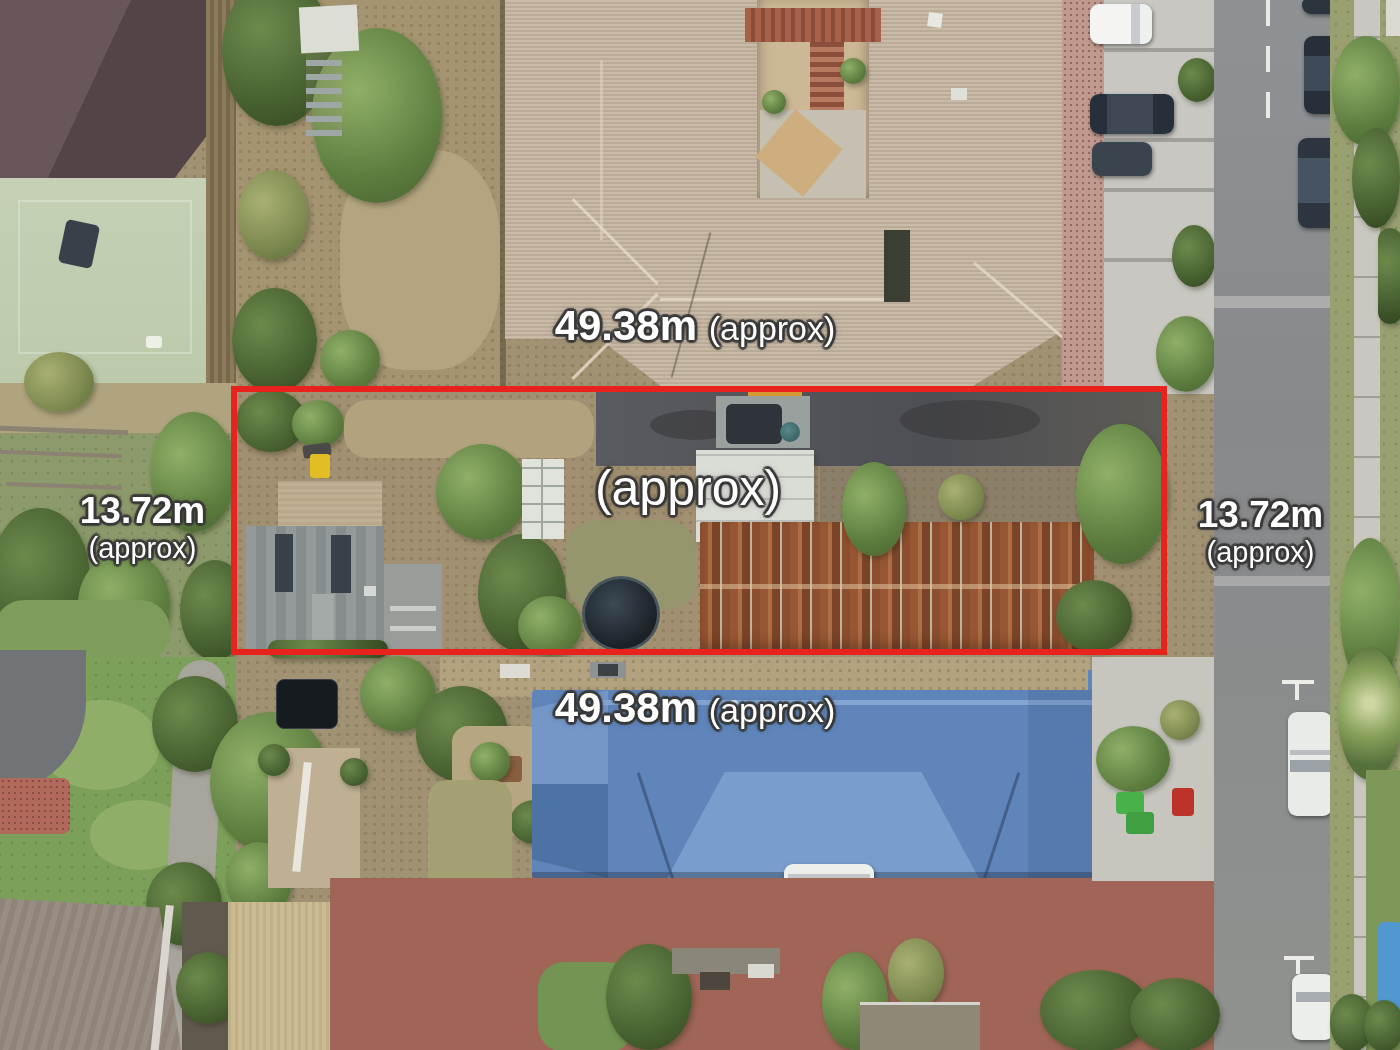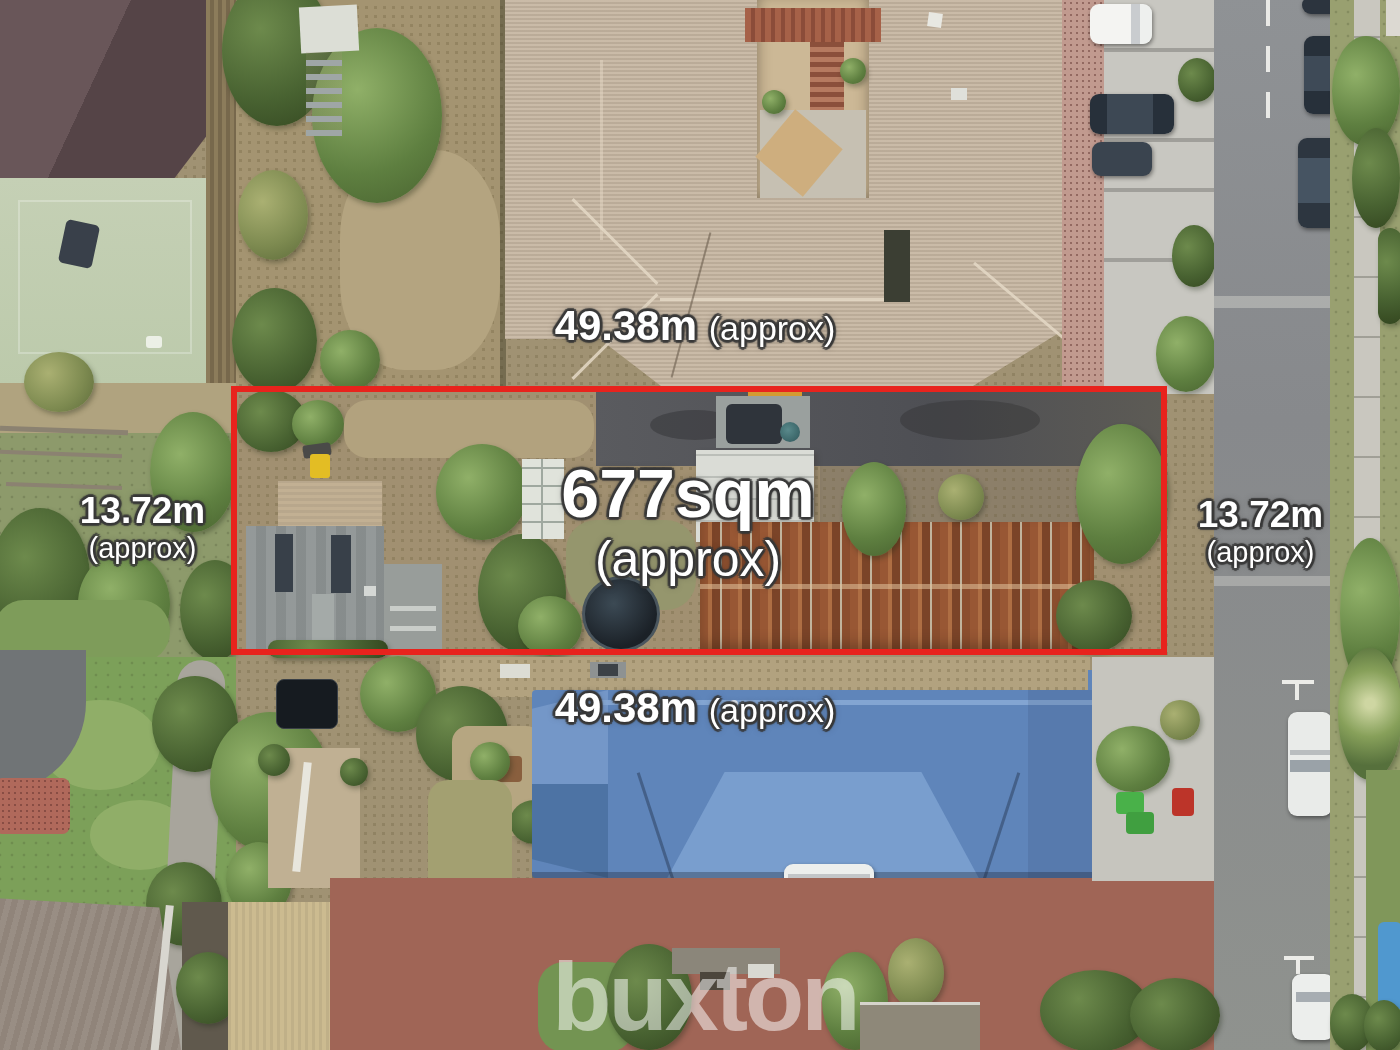--- a/index.html
+++ b/index.html
@@ -240,33 +240,31 @@
   </div>
 
   <div id="boundary" style="border-color: rgb(232, 35, 29);"></div>
 
   <div class="meas" style="left:505px;top:304px;width:380px;font-size:42px;">
     <span>49.38m</span>
     <span class="q" style="font-size:34px;">(approx)</span>
   </div>
 
   <div class="meas" style="left:528px;top:458px;width:320px;">
-    <div style="font-size:68px;">677sqm</div>
     <div class="q" style="font-size:50px;margin-top:4px;">(approx)</div>
   </div>
 
   <div class="meas" style="left:35px;top:492px;width:215px;">
     <div style="font-size:37px;">13.72m</div>
     <div class="q" style="font-size:29px;margin-top:3px;">(approx)</div>
   </div>
 
   <div class="meas" style="left:1158px;top:496px;width:205px;">
     <div style="font-size:37px;">13.72m</div>
     <div class="q" style="font-size:29px;margin-top:3px;">(approx)</div>
   </div>
 
   <div class="meas" style="left:505px;top:686px;width:380px;font-size:42px;">
     <span>49.38m</span>
     <span class="q" style="font-size:34px;">(approx)</span>
   </div>
 
-  <div id="watermark" style="color: rgba(255, 255, 255, 0.52);">buxton</div>
 </div>
 
 </body></html>

